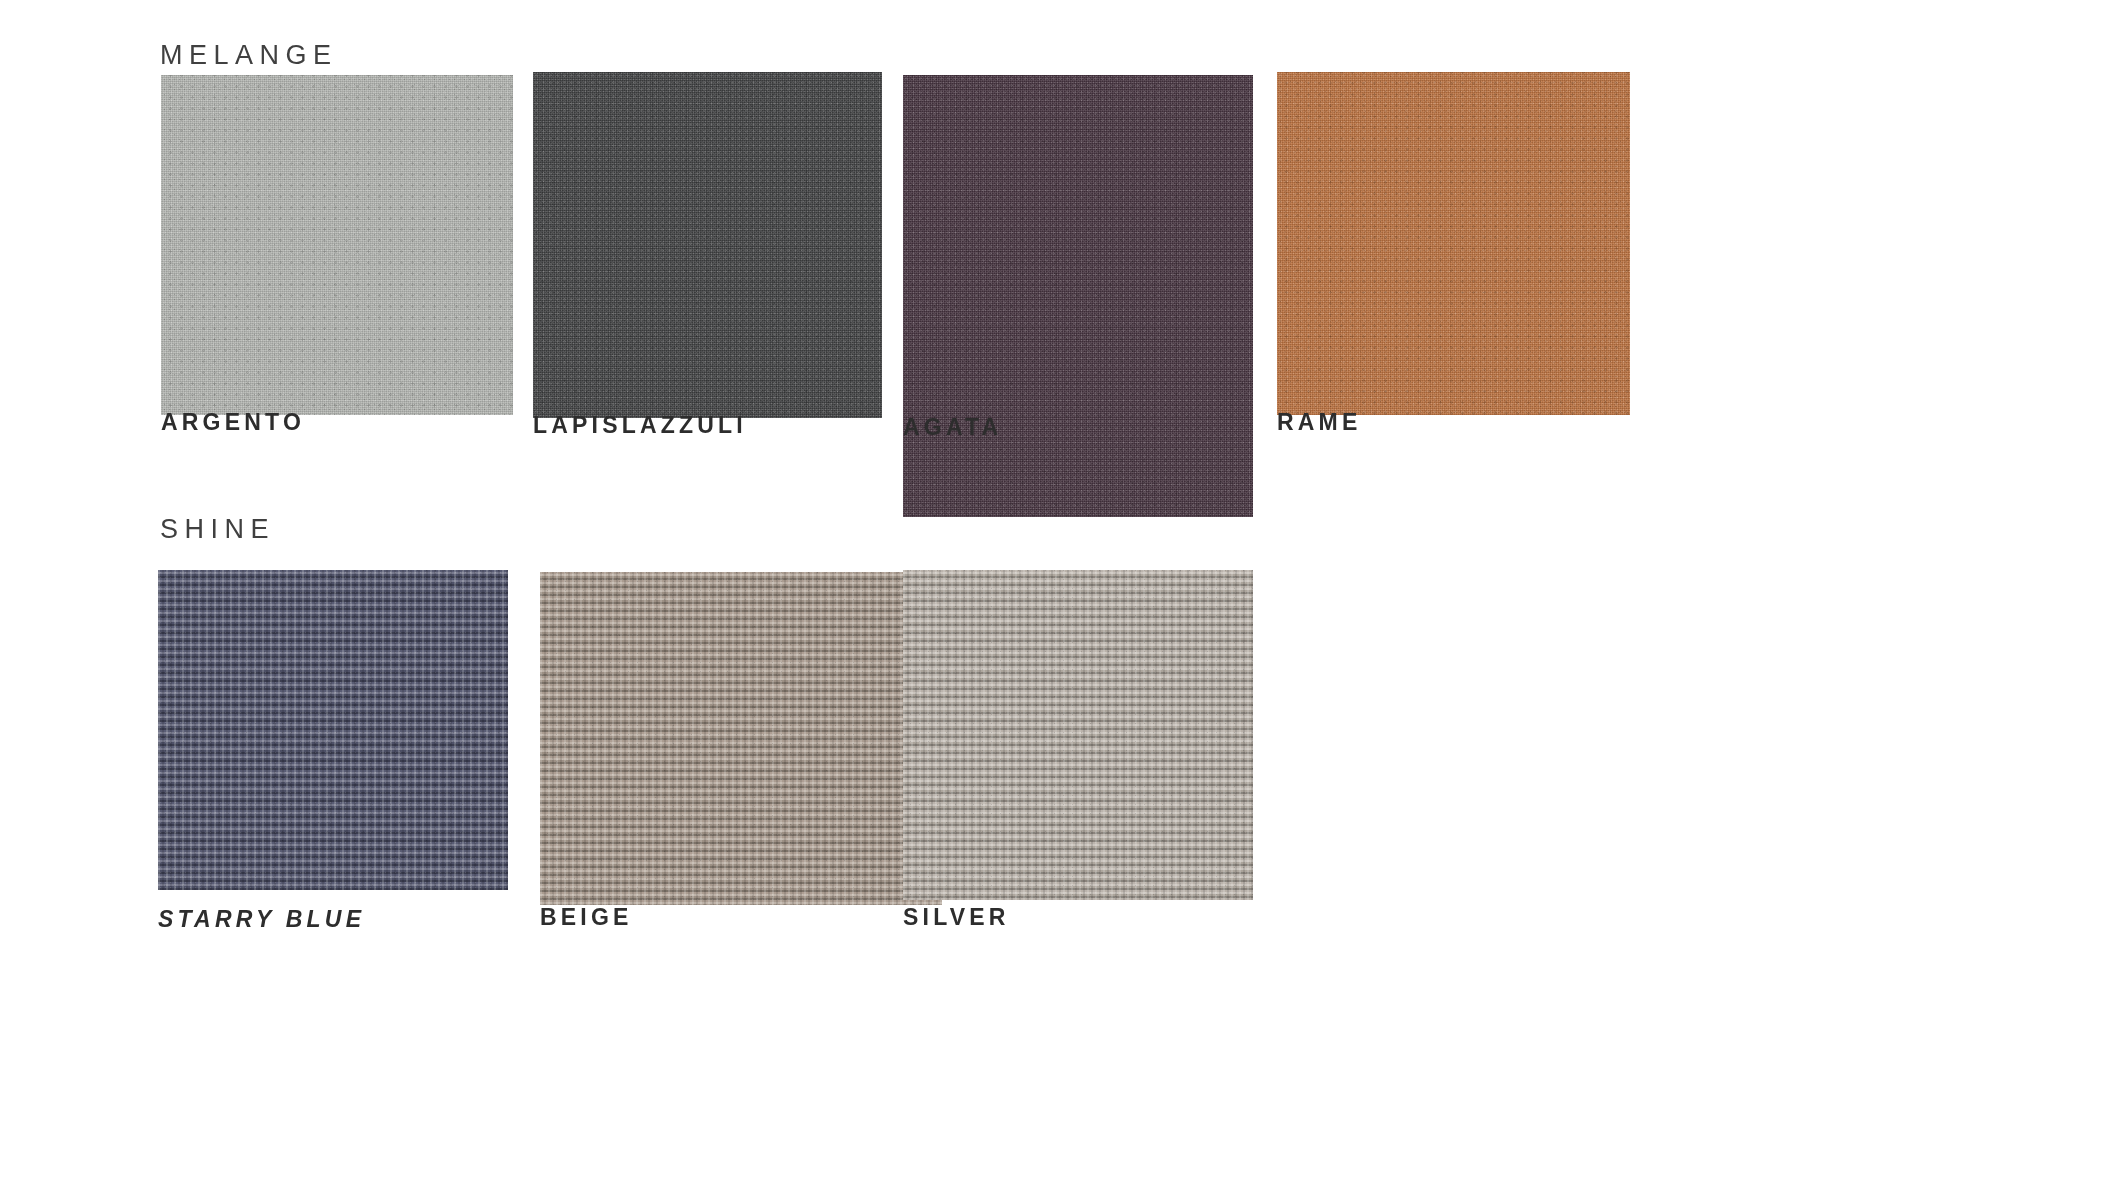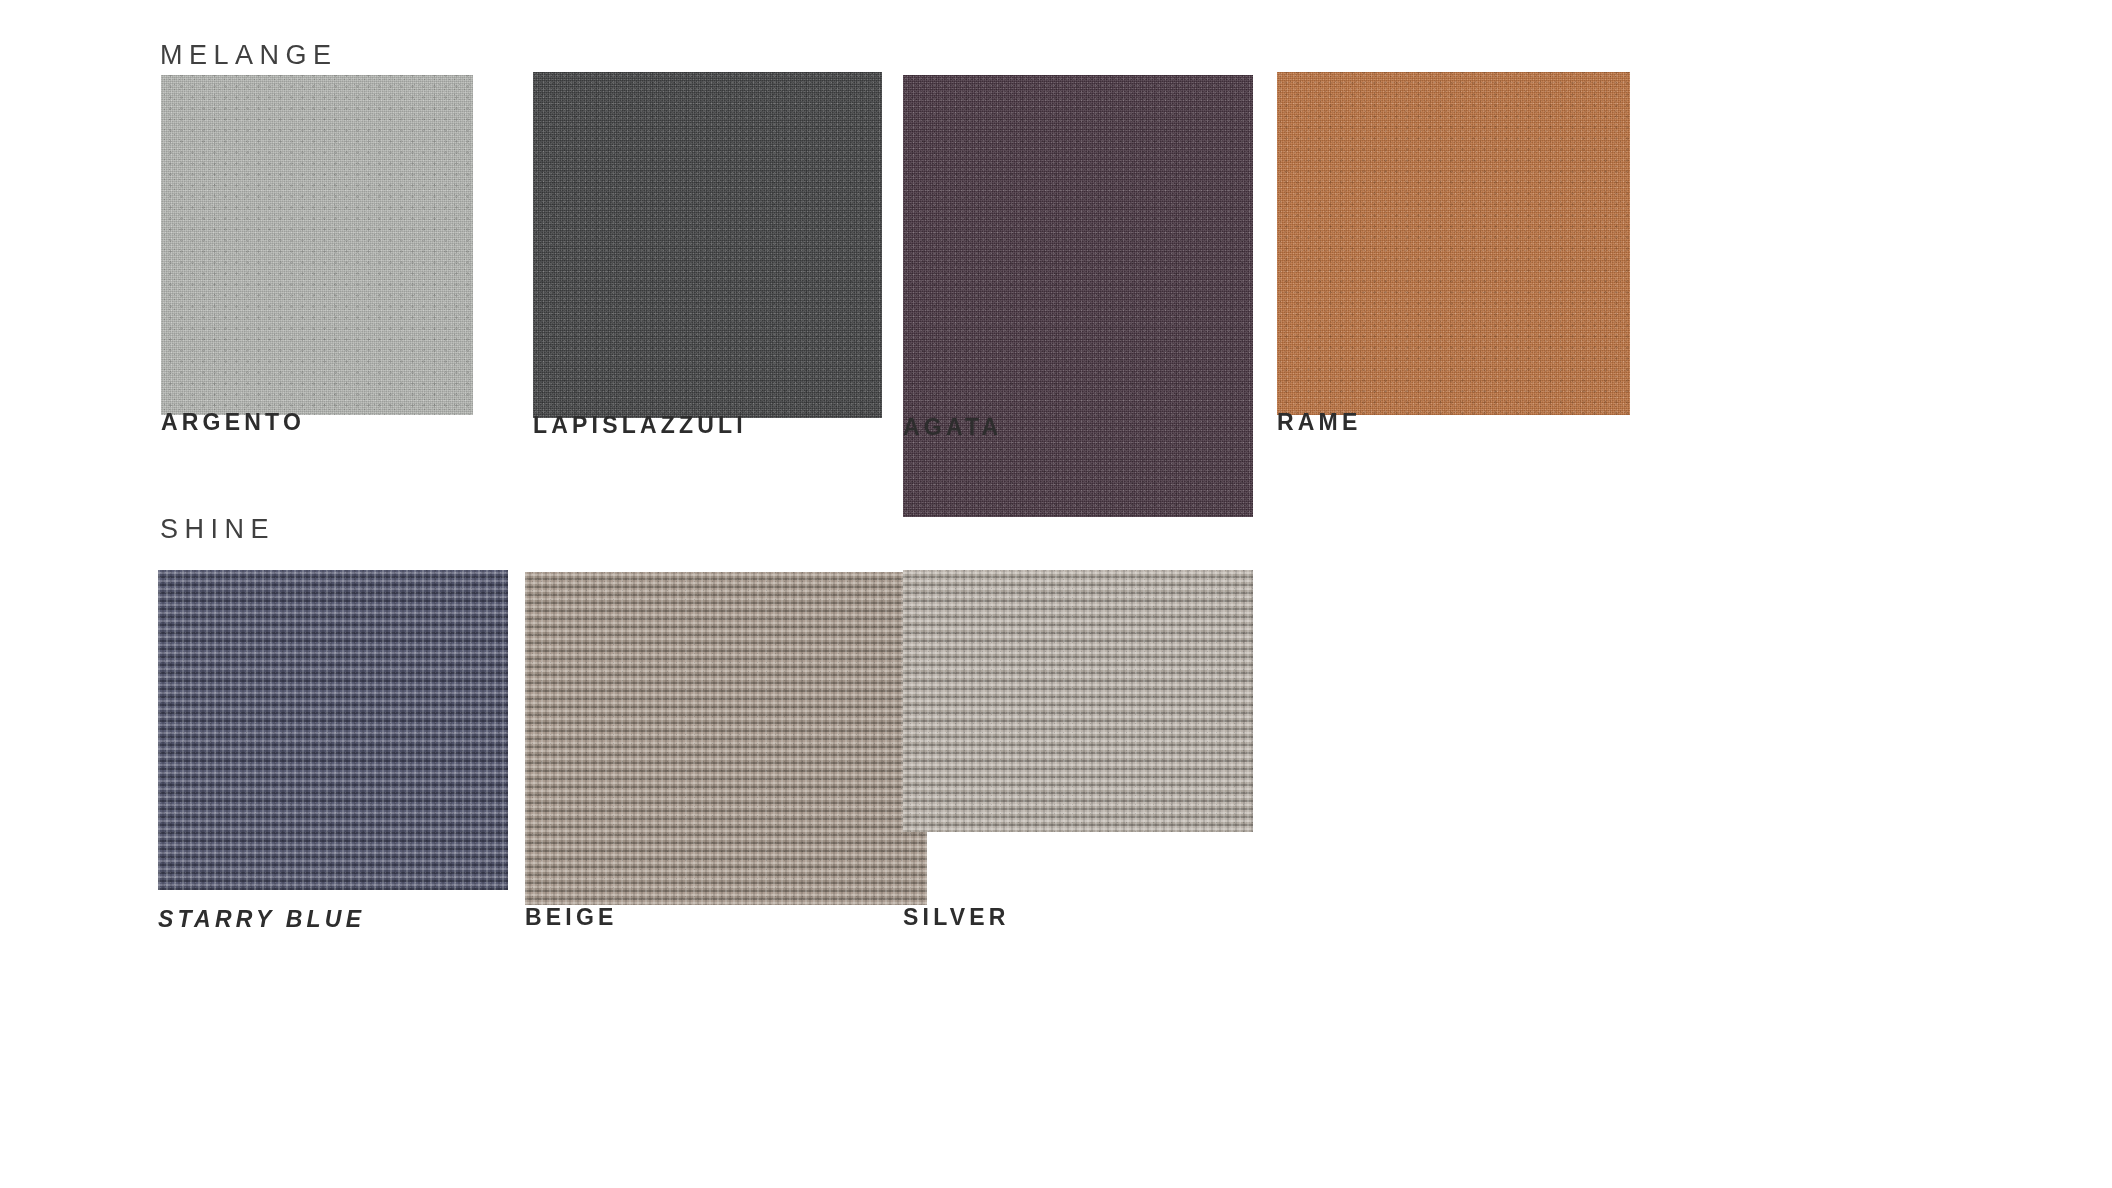--- a/index.html
+++ b/index.html
@@ -114,21 +114,21 @@
     pointer-events: none;
   }
 </style>
 </head>
 <body style="background: rgb(255, 255, 255);">
 
 <div id="page-root">
 
   <div class="section-title" id="section-melange-title">MELANGE</div>
 
-  <div class="swatch-card" id="card-argento" style="left: 161px; top: 75px; width: 312px; height: 340px;">
+  <div class="swatch-card" id="card-argento" style="left: 161px; top: 75px; width: 352px; height: 340px;">
     <div class="swatch-chip tex-melange" id="chip-argento" style="background-color: rgb(181, 183, 179);"></div>
     <div class="swatch-label" id="label-argento" style="top: 336px;">ARGENTO</div>
   </div>
 
   <div class="swatch-card" id="card-lapislazzuli" style="left: 533px; top: 72px; width: 349px; height: 346px;">
     <div class="swatch-chip tex-melange" id="chip-lapislazzuli" style="background-color: rgb(65, 66, 68);"></div>
     <div class="swatch-label" id="label-lapislazzuli" style="top: 342px;">LAPISLAZZULI</div>
   </div>
 
   <div class="swatch-card" id="card-agata" style="left: 903px; top: 75px; width: 350px; height: 442px;">
@@ -141,24 +141,24 @@
     <div class="swatch-label" id="label-rame" style="top: 339px;">RAME</div>
   </div>
 
   <div class="section-title" id="section-shine-title">SHINE</div>
 
   <div class="swatch-card" id="card-starry-blue" style="left: 158px; top: 570px; width: 350px; height: 320px; font-style: italic;">
     <div class="swatch-chip tex-weave" id="chip-starry-blue" style="background-color: rgb(74, 78, 107);"></div>
     <div class="swatch-label" id="label-starry-blue" style="top: 338px;">STARRY BLUE</div>
   </div>
 
-  <div class="swatch-card" id="card-beige" style="left: 525px; top: 572px; width: 402px; height: 333px;">
+  <div class="swatch-card" id="card-beige" style="left: 540px; top: 572px; width: 402px; height: 333px;">
     <div class="swatch-chip tex-weave" id="chip-beige" style="background-color: rgb(179, 162, 147);"></div>
     <div class="swatch-label" id="label-beige" style="top: 334px;">BEIGE</div>
   </div>
 
-  <div class="swatch-card" id="card-silver" style="left: 903px; top: 570px; width: 350px; height: 262px;">
+  <div class="swatch-card" id="card-silver" style="left: 903px; top: 570px; width: 350px; height: 330px;">
     <div class="swatch-chip tex-weave" id="chip-silver" style="background-color: rgb(198, 189, 178);"></div>
     <div class="swatch-label" id="label-silver" style="top: 336px;">SILVER</div>
   </div>
 
 
 </div>
 
 </body></html>

